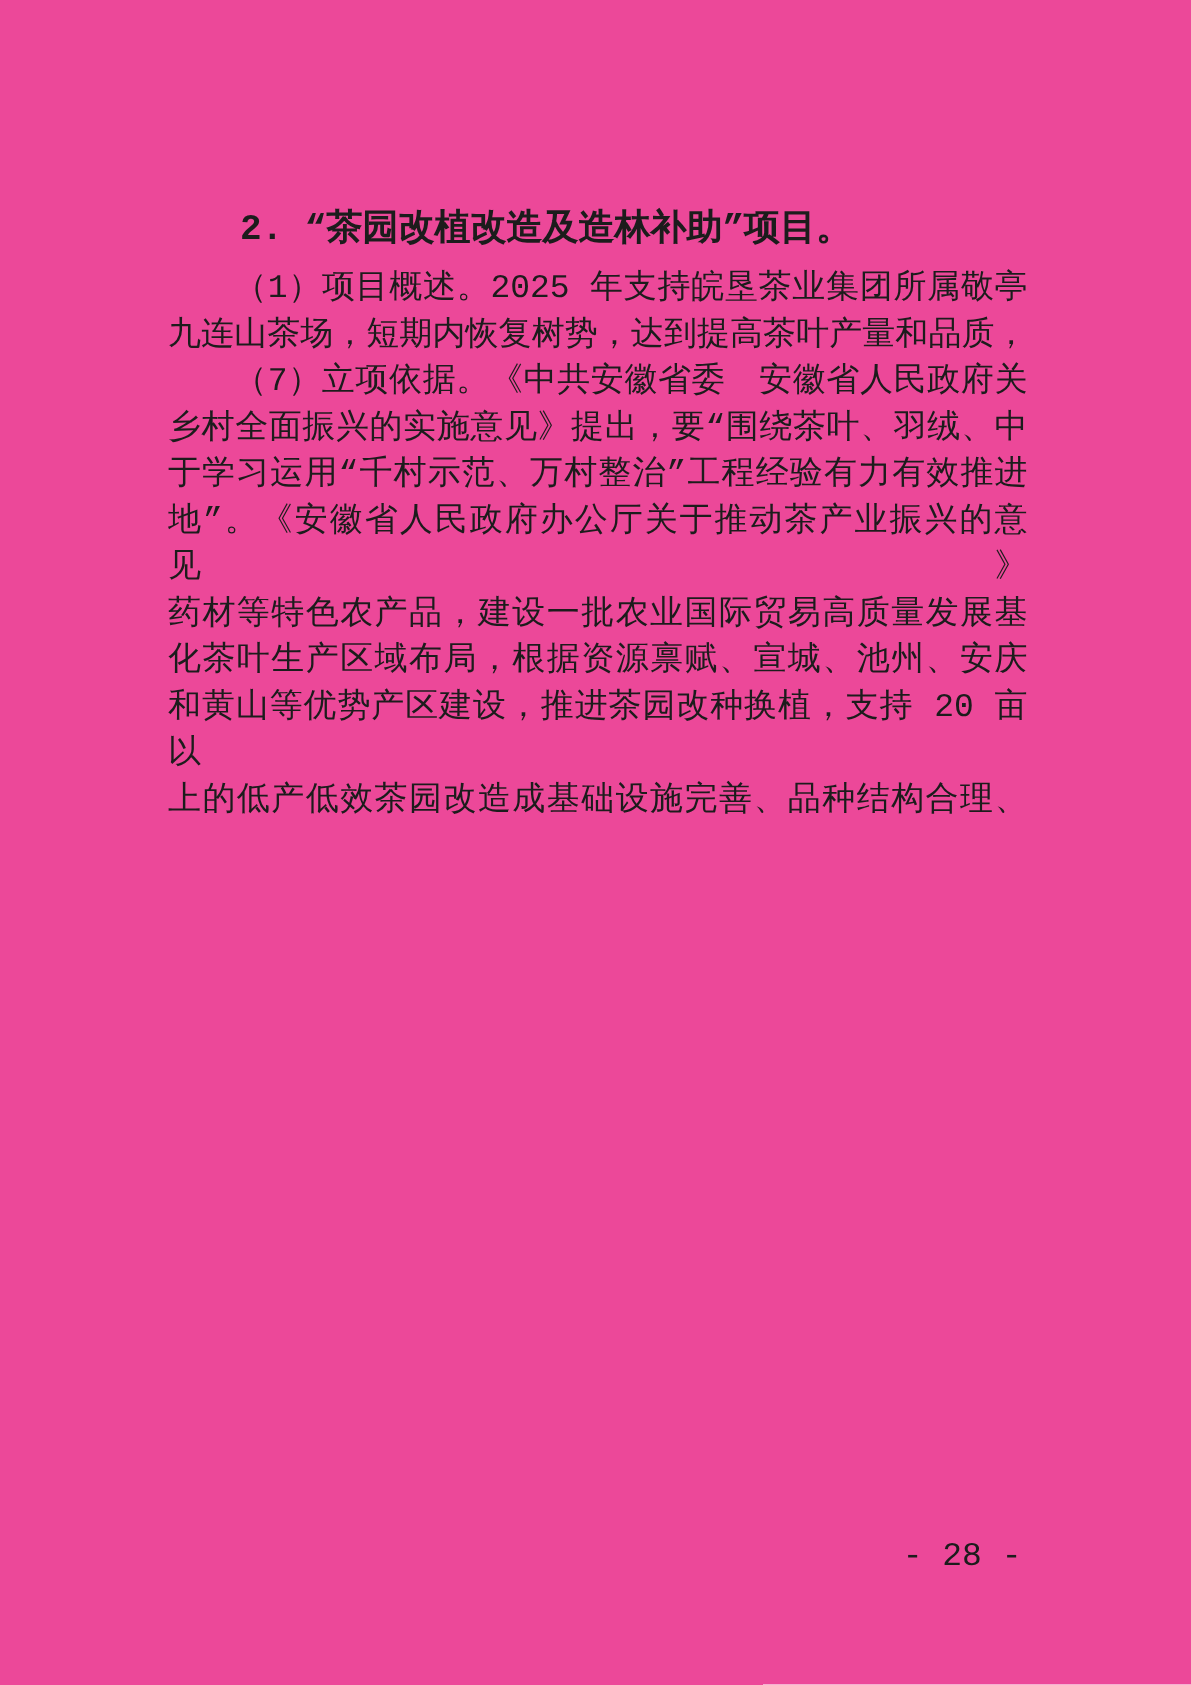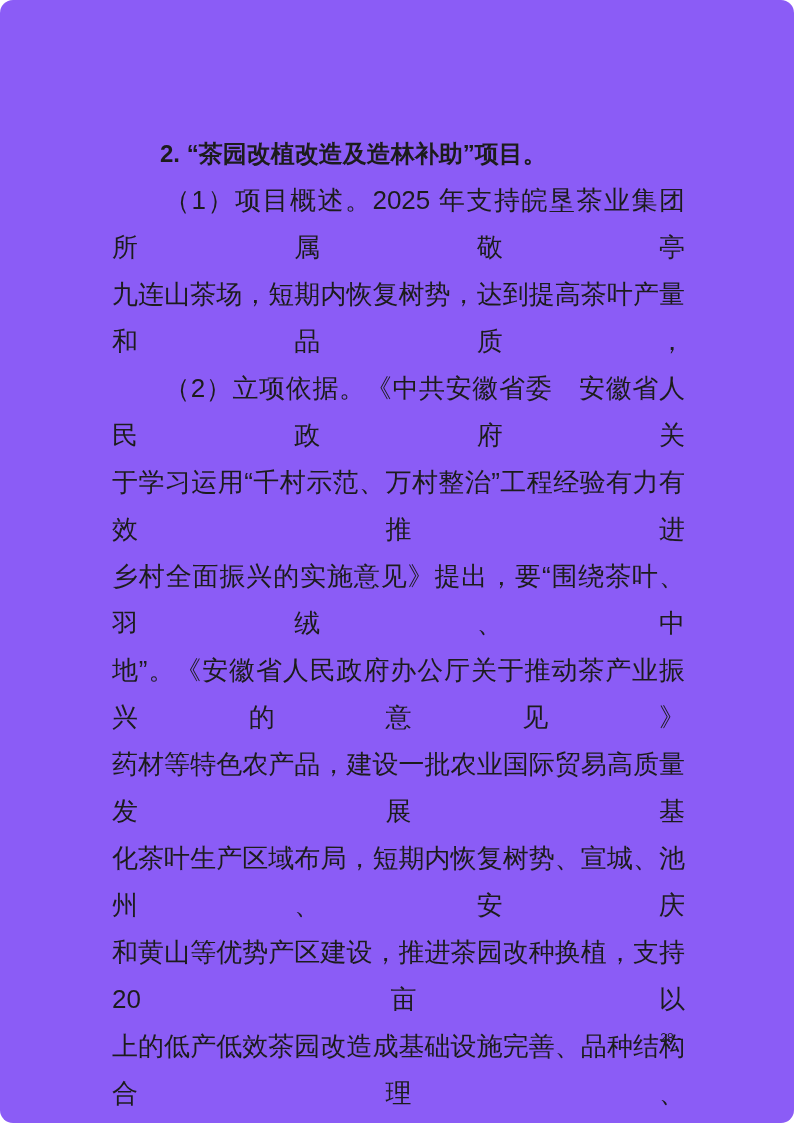--- a/index.html
+++ b/index.html
@@ -4,82 +4,81 @@
 <style>
   html, body {
     margin: 0;
     padding: 0;
     background: #ffffff;
   }
   .page {
     position: relative;
     width: 794px;
     height: 1123px;
-    background: #8b5cf6;
+    background: #ec4899;
     overflow: hidden;
-    font-family: Liberation Sans, sans-serif;
+    font-family: Liberation Mono, monospace;
     color: #1c1c1c;
-    border-radius: 13px;
   }
   .doc-body {
     position: absolute;
     left: 112px;
     top: 135px;
     width: 573px;
   }
   .heading {
     font-size: 24px;
     font-weight: bold;
     line-height: 37.4px;
     text-indent: 2em;
     margin: 0 0 4.5px 0;
     white-space: nowrap;
   }
   .para {
     margin: 0;
   }
   .line {
-    font-size: 26px;
-    line-height: 47px;
+    font-size: 22px;
+    line-height: 31px;
     text-align: justify;
     text-justify: inter-character;
   }
   .line.first {
     text-indent: 2em;
   }
   .line.just {
     text-align-last: justify;
   }
   .footer {
     position: absolute;
     top: 1028px;
     left: 0;
     right: 113px;
     text-align: right;
-    font-size: 12px;
+    font-size: 22px;
     line-height: 20px;
     color: #1c1c1c;
   }
 </style>
 </head>
 <body>
 
 <div class="page">
   <div class="doc-body">
     <div class="heading">2. “茶园改植改造及造林补助”项目。</div>
 
   <div class="para">
         <div class="line first just">（1）项目概述。2025 年支持皖垦茶业集团所属敬亭</div>
         <div class="line just">九连山茶场，短期内恢复树势，达到提高茶叶产量和品质，</div>
       </div>
       <div class="para">
-        <div class="line first just">（2）立项依据。《中共安徽省委　安徽省人民政府关</div>
+        <div class="line first just">（7）立项依据。《中共安徽省委　安徽省人民政府关</div>
+        <div class="line just">乡村全面振兴的实施意见》提出，要“围绕茶叶、羽绒、中</div>
         <div class="line just">于学习运用“千村示范、万村整治”工程经验有力有效推进</div>
-        <div class="line just">乡村全面振兴的实施意见》提出，要“围绕茶叶、羽绒、中</div>
         <div class="line just">地”。《安徽省人民政府办公厅关于推动茶产业振兴的意见》</div>
         <div class="line just">药材等特色农产品，建设一批农业国际贸易高质量发展基</div>
-        <div class="line just">化茶叶生产区域布局，短期内恢复树势、宣城、池州、安庆</div>
+        <div class="line just">化茶叶生产区域布局，根据资源禀赋、宣城、池州、安庆</div>
         <div class="line just">和黄山等优势产区建设，推进茶园改种换植，支持 20 亩以</div>
         <div class="line just">上的低产低效茶园改造成基础设施完善、品种结构合理、</div>
       </div>
     </div>
   <div class="footer">- 28 -</div>
 </div>
 
 </body></html>

